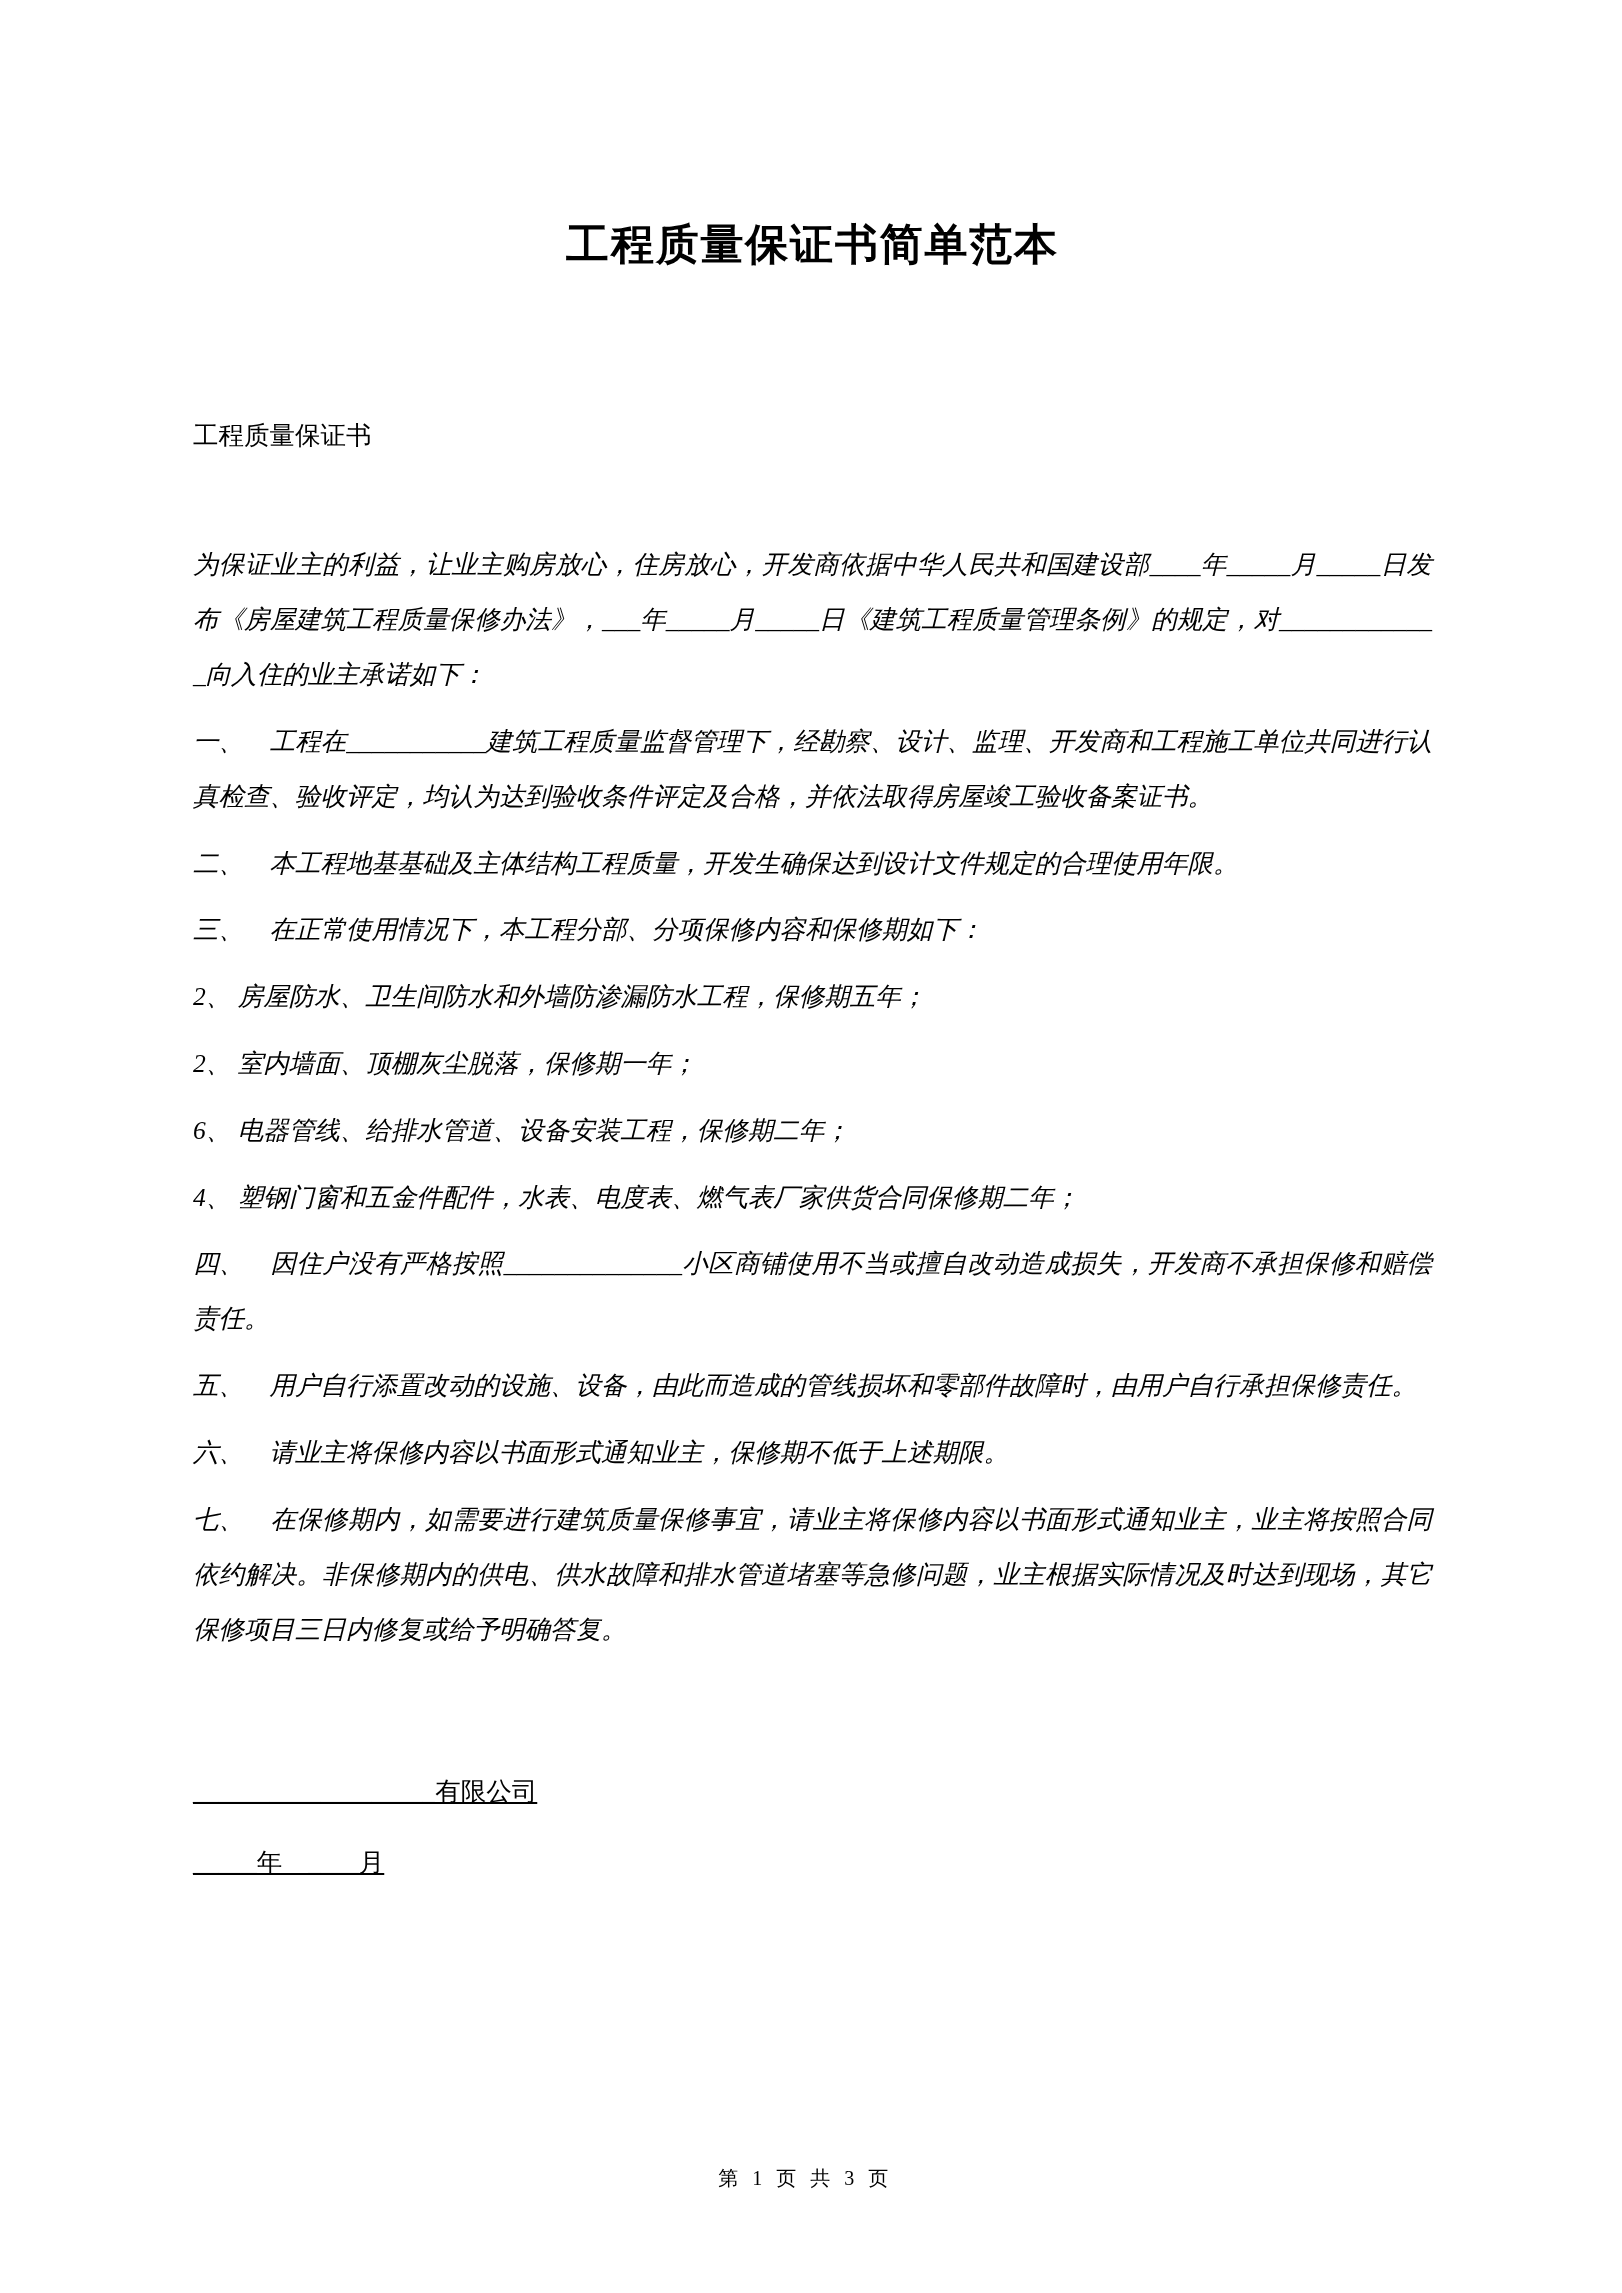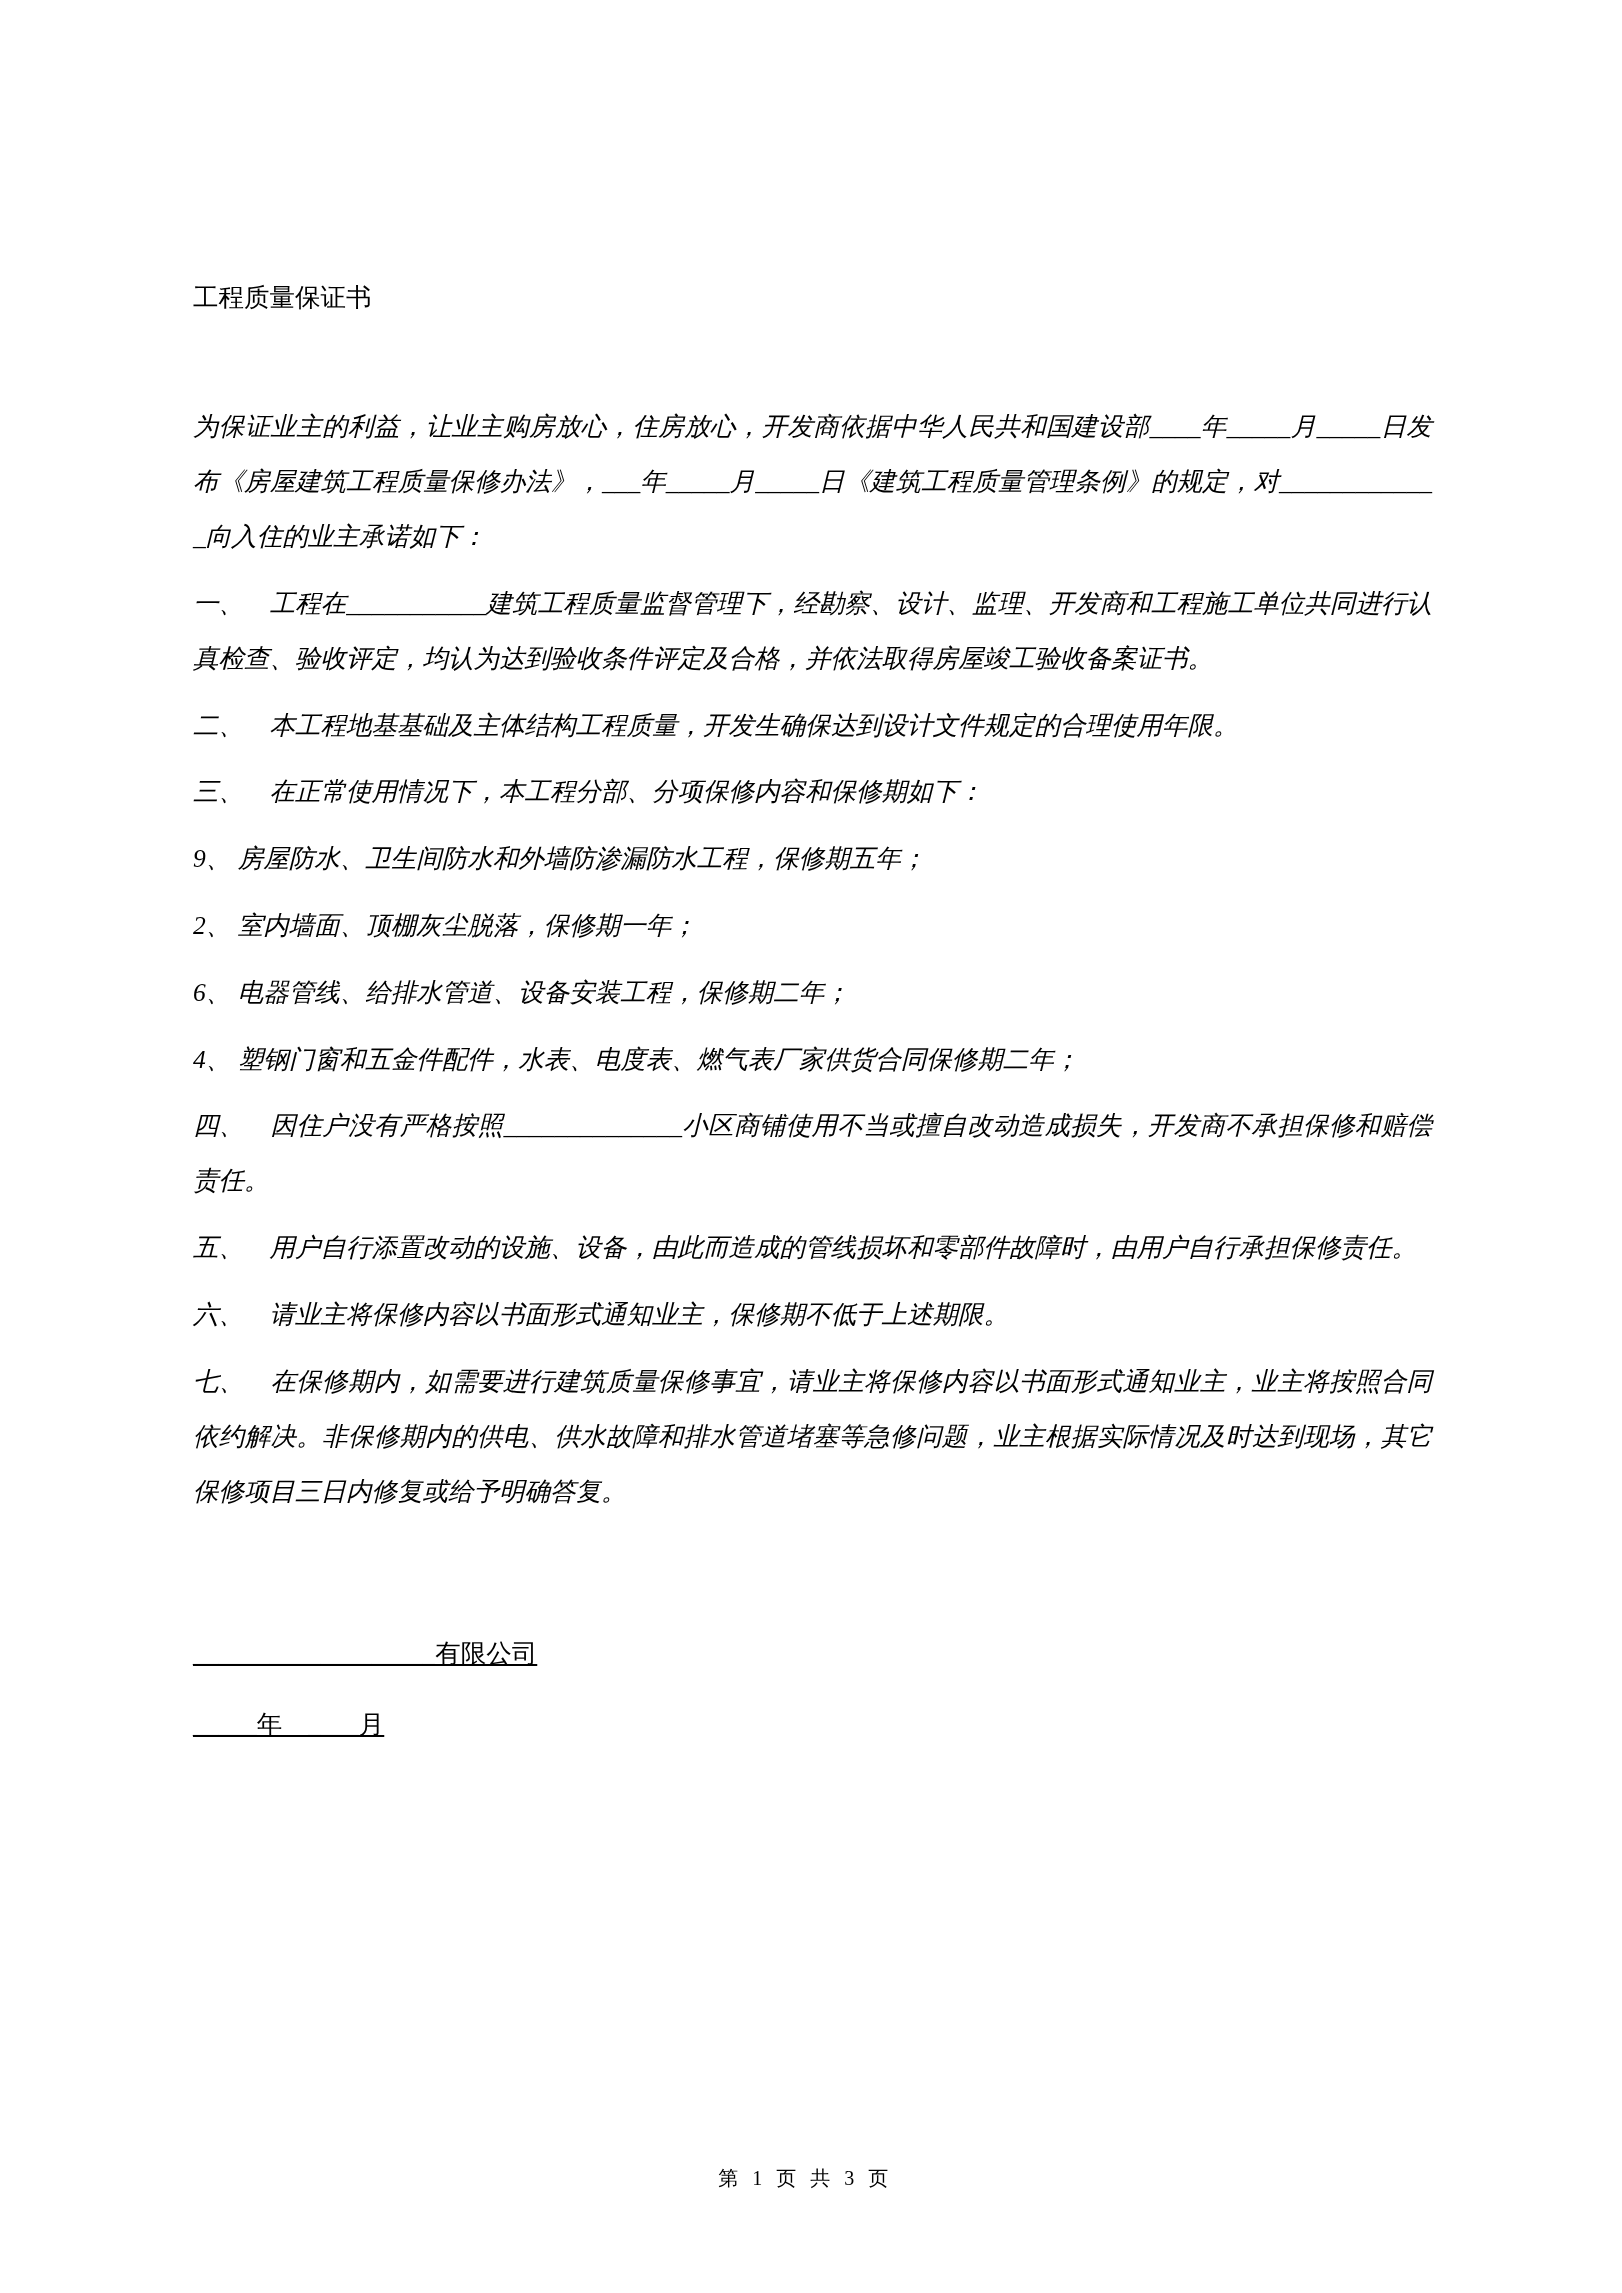--- a/index.html
+++ b/index.html
@@ -59,29 +59,30 @@
     font-size: 20px;
     letter-spacing: 4.5px;
     color: #000000;
   }
 </style>
 </head>
 <body>
 
 <div class="page">
 
+  <h1 class="doc-title">工程质量保证书简单范本</h1>
 
   <p class="doc-subtitle">工程质量保证书</p>
 
   <div class="doc-body">
     <p class="para">为保证业主的利益，让业主购房放心，住房放心，开发商依据中华人民共和国建设部____年_____月_____日发布《房屋建筑工程质量保修办法》，___年_____月_____日《建筑工程质量管理条例》的规定，对_____________向入住的业主承诺如下：</p>
     <p class="para">一、　工程在___________建筑工程质量监督管理下，经勘察、设计、监理、开发商和工程施工单位共同进行认真检查、验收评定，均认为达到验收条件评定及合格，并依法取得房屋竣工验收备案证书。</p>
     <p class="para">二、　本工程地基基础及主体结构工程质量，开发生确保达到设计文件规定的合理使用年限。</p>
     <p class="para">三、　在正常使用情况下，本工程分部、分项保修内容和保修期如下：</p>
-    <p class="para">9、 房屋防水、卫生间防水和外墙防渗漏防水工程，保修期五年；</p>
+    <p class="para">2、 房屋防水、卫生间防水和外墙防渗漏防水工程，保修期五年；</p>
     <p class="para">2、 室内墙面、顶棚灰尘脱落，保修期一年；</p>
     <p class="para">6、 电器管线、给排水管道、设备安装工程，保修期二年；</p>
     <p class="para">4、 塑钢门窗和五金件配件，水表、电度表、燃气表厂家供货合同保修期二年；</p>
     <p class="para">四、　因住户没有严格按照______________小区商铺使用不当或擅自改动造成损失，开发商不承担保修和赔偿责任。</p>
     <p class="para">五、　用户自行添置改动的设施、设备，由此而造成的管线损坏和零部件故障时，由用户自行承担保修责任。</p>
     <p class="para">六、　请业主将保修内容以书面形式通知业主，保修期不低于上述期限。</p>
     <p class="para">七、　在保修期内，如需要进行建筑质量保修事宜，请业主将保修内容以书面形式通知业主，业主将按照合同依约解决。非保修期内的供电、供水故障和排水管道堵塞等急修问题，业主根据实际情况及时达到现场，其它保修项目三日内修复或给予明确答复。</p>
   </div>
 
   <div class="signature-block">

